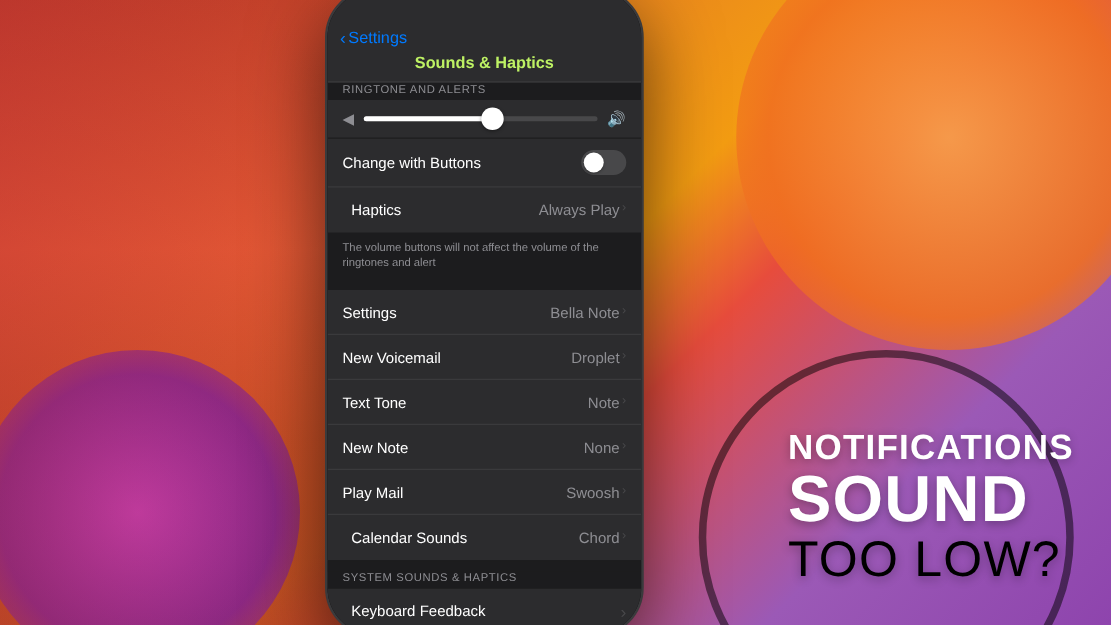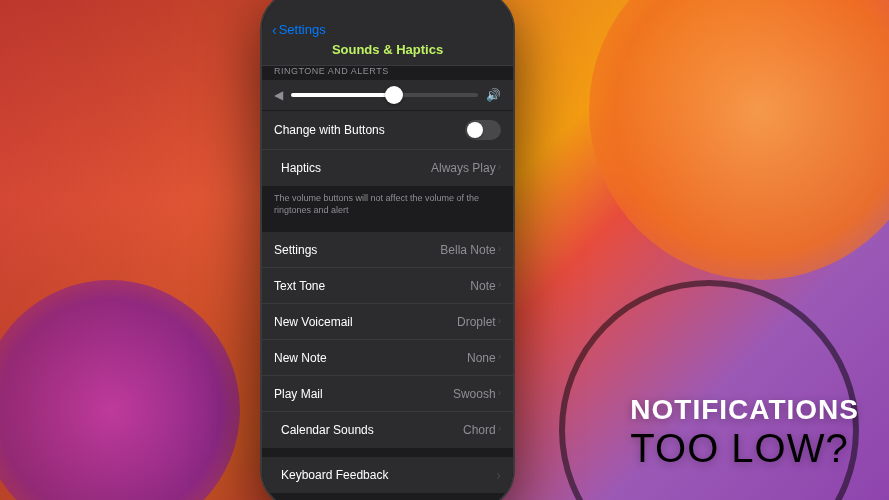--- a/index.html
+++ b/index.html
@@ -355,34 +355,34 @@
 
     <div class="settings-group">
       <div class="settings-row">
         <span class="row-label">Settings</span>
         <div class="row-value">
           <span>Bella Note</span>
           <span class="chevron">›</span>
         </div>
       </div>
       <div class="settings-row">
+        <span class="row-label">New Voicemail</span>
+        <div class="row-value">
+          <span>Droplet</span>
+          <span class="chevron">›</span>
+        </div>
+      </div>
+      <div class="settings-row">
         <span class="row-label">Text Tone</span>
         <div class="row-value">
           <span>Note</span>
           <span class="chevron">›</span>
         </div>
       </div>
       <div class="settings-row">
-        <span class="row-label">New Voicemail</span>
-        <div class="row-value">
-          <span>Droplet</span>
-          <span class="chevron">›</span>
-        </div>
-      </div>
-      <div class="settings-row">
         <span class="row-label">New Note</span>
         <div class="row-value">
           <span>None</span>
           <span class="chevron">›</span>
         </div>
       </div>
       <div class="settings-row">
         <span class="row-label">Play Mail</span>
         <div class="row-value">
           <span>Swoosh</span>
@@ -393,28 +393,30 @@
         <span class="row-label">Calendar Sounds</span>
         <div class="row-value">
           <span>Chord</span>
           <span class="chevron">›</span>
         </div>
       </div>
     </div>
 
     <div class="separator"></div>
 
+    <div class="section-label">SYSTEM SOUNDS &amp; HAPTICS</div>
 
     <div class="settings-group">
       <div class="settings-row">
         <span class="row-label">Keyboard Feedback</span>
         <span class="chevron" style="color:#48484a; font-size:14px;">›</span>
       </div>
 
     </div>
 
   </div>
 </div>
 
 <div class="big-text-overlay">
   <div class="big-text-line1">NOTIFICATIONS</div>
+  <div class="big-text-line2">SOUND</div>
   <div class="big-text-line3">TOO LOW?</div>
 </div>
 
 </body></html>

